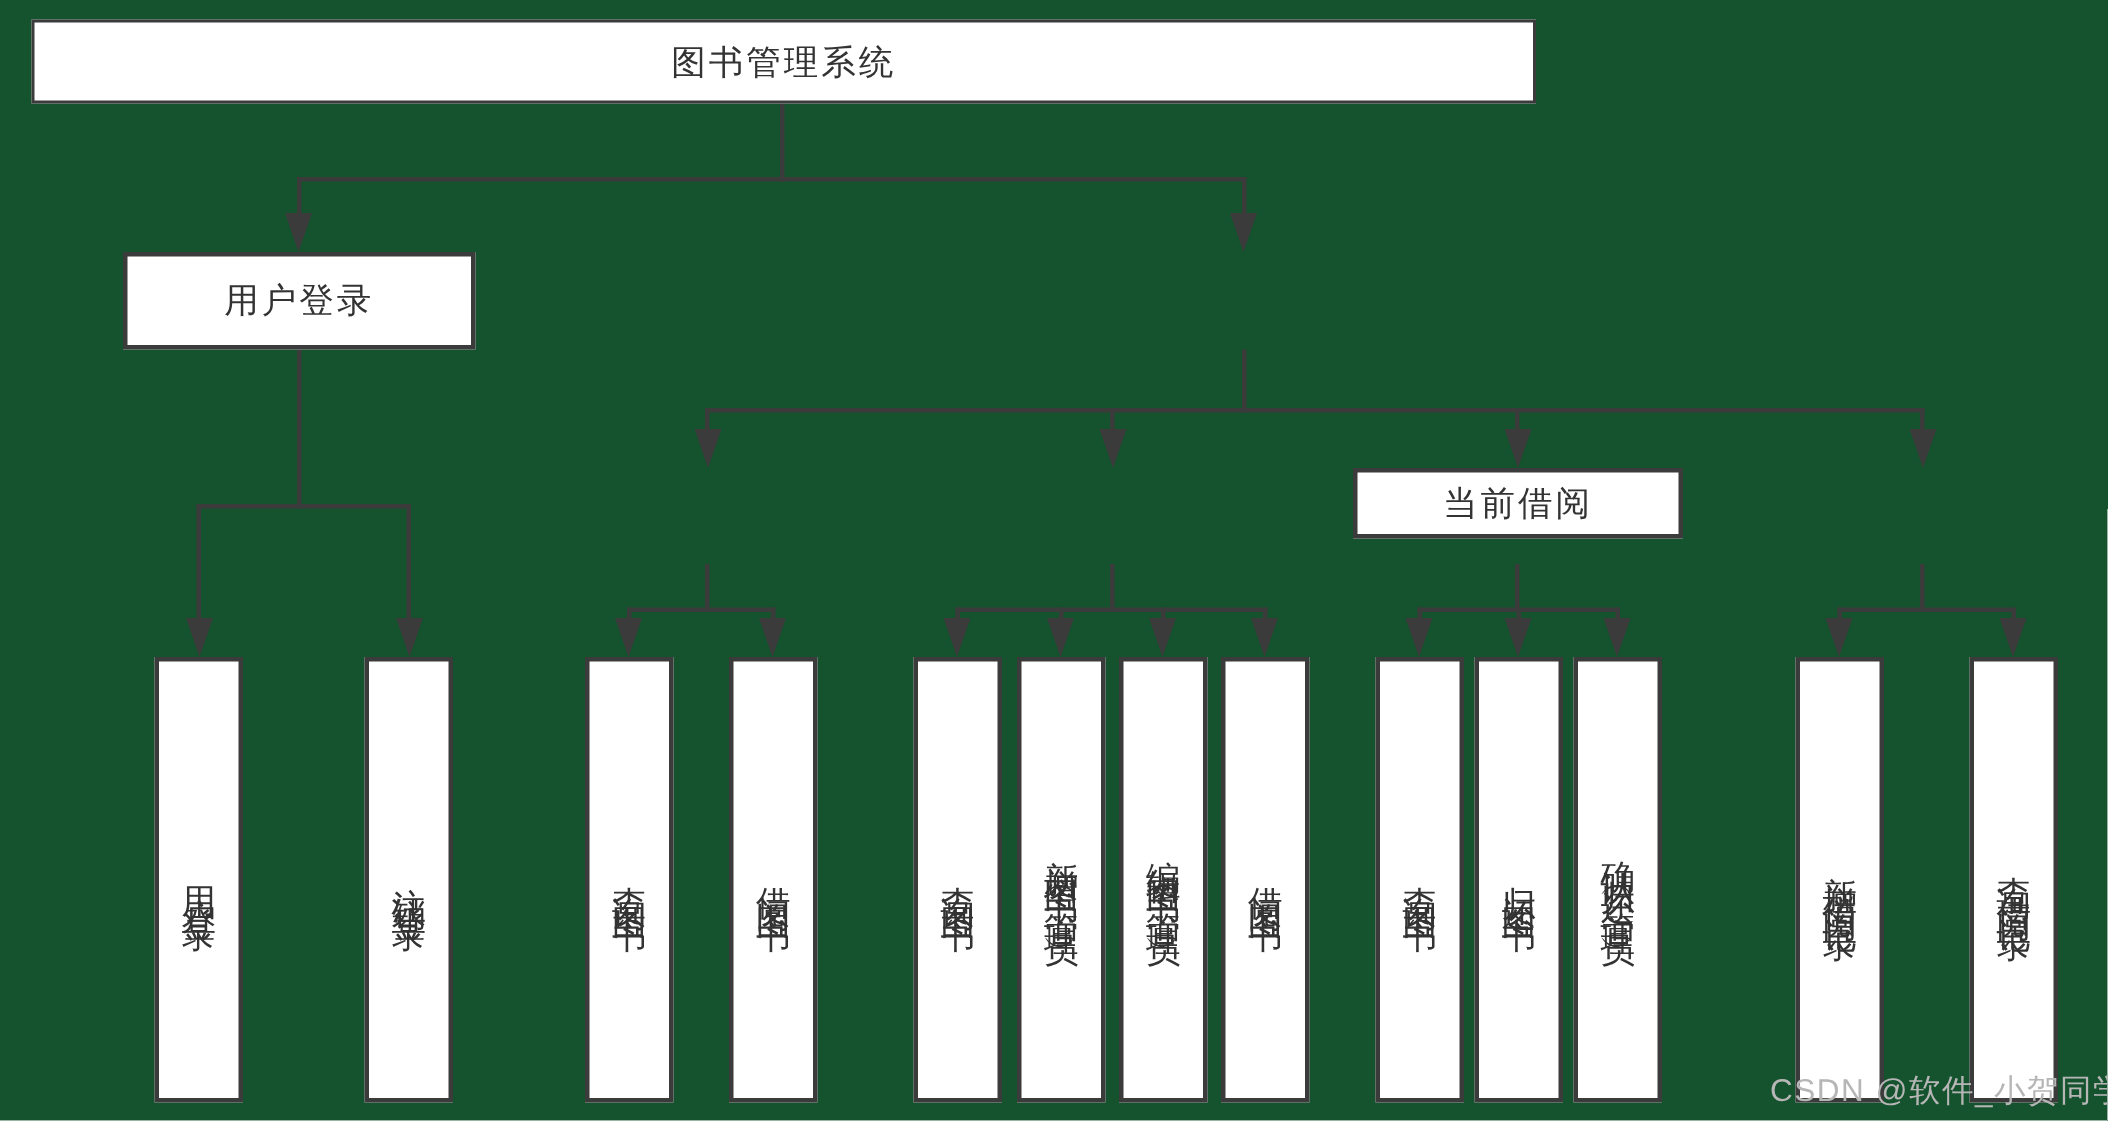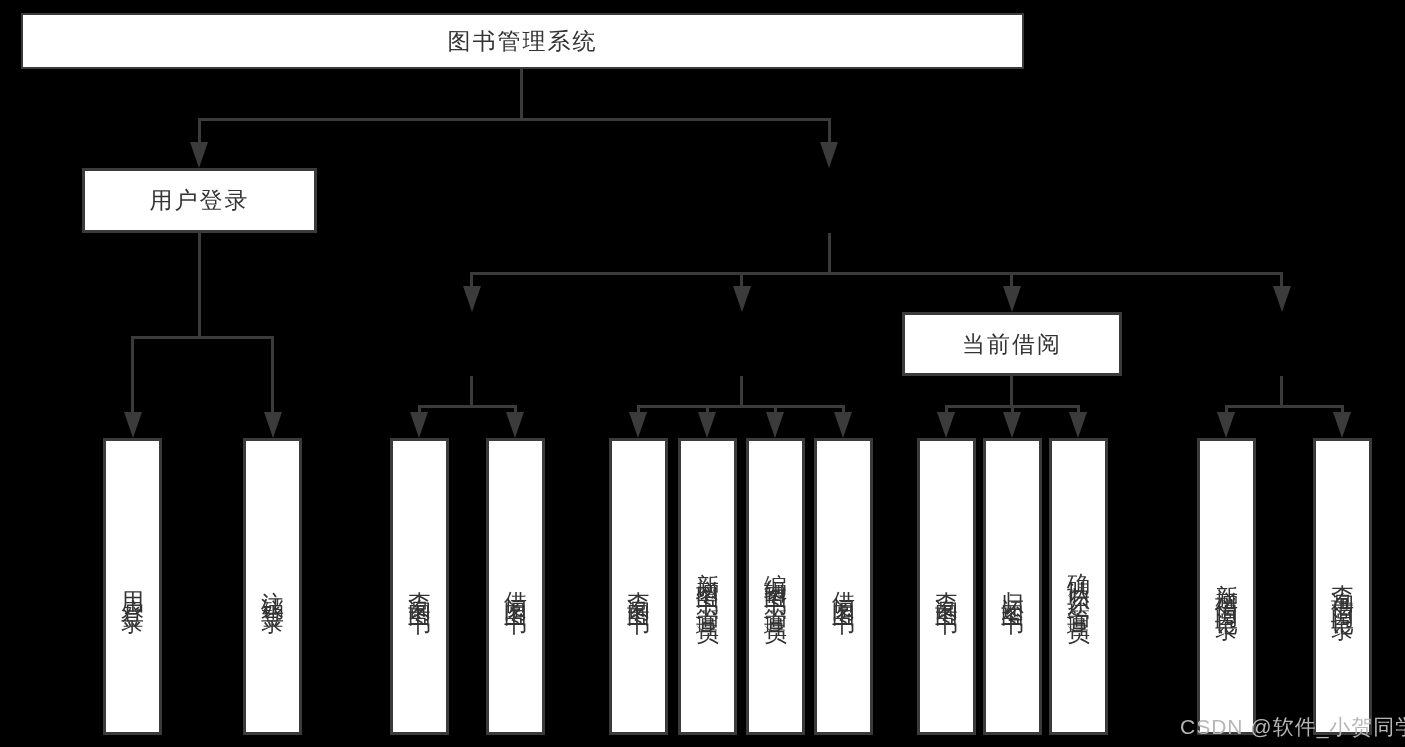--- a/index.html
+++ b/index.html
@@ -4,21 +4,21 @@
 <style>
   :root{
     --line:#3b3b3b;
     --text:#333333;
     --wm:#b6b6b6;
   }
   html,body{margin:0;padding:0;background:#ffffff;}
   .canvas{
     position:relative;
     width:1405px;height:747px;
-    background:#000000;
+    background:#14532d;
     font-family:"Liberation Sans", sans-serif;
     overflow:hidden;
   }
   .node{
     position:absolute;
     background:#ffffff;
     border:3px solid var(--line);
     box-sizing:border-box;
     display:flex;align-items:center;justify-content:center;
     z-index:2;
@@ -77,21 +77,21 @@
   <div class="hl" style="left:470px;top:272px;width:813px;"></div>
   <div class="vl" style="left:470px;top:272px;height:18px;"></div>
   <div class="arrow" style="left:463px;top:286px;"></div>
   <div class="vl" style="left:740px;top:272px;height:18px;"></div>
   <div class="arrow" style="left:733px;top:286px;"></div>
   <div class="vl" style="left:1010px;top:272px;height:18px;"></div>
   <div class="arrow" style="left:1003px;top:286px;"></div>
   <div class="vl" style="left:1280px;top:272px;height:18px;"></div>
   <div class="arrow" style="left:1273px;top:286px;"></div>
 
-  <div class="node" style="left:902px;top:312px;width:220px;height:64px;">
+  <div class="node" style="left:902px;top:312px;width:220px;height:47px;">
     <span class="h-label">当前借阅</span>
   </div>
 
   <div class="vl" style="left:470px;top:376px;height:32px;"></div>
   <div class="hl" style="left:418px;top:405px;width:99px;"></div>
   <div class="vl" style="left:418px;top:405px;height:11px;"></div>
   <div class="arrow" style="left:410px;top:412px;"></div>
   <div class="vl" style="left:514px;top:405px;height:11px;"></div>
   <div class="arrow" style="left:506px;top:412px;"></div>
 

